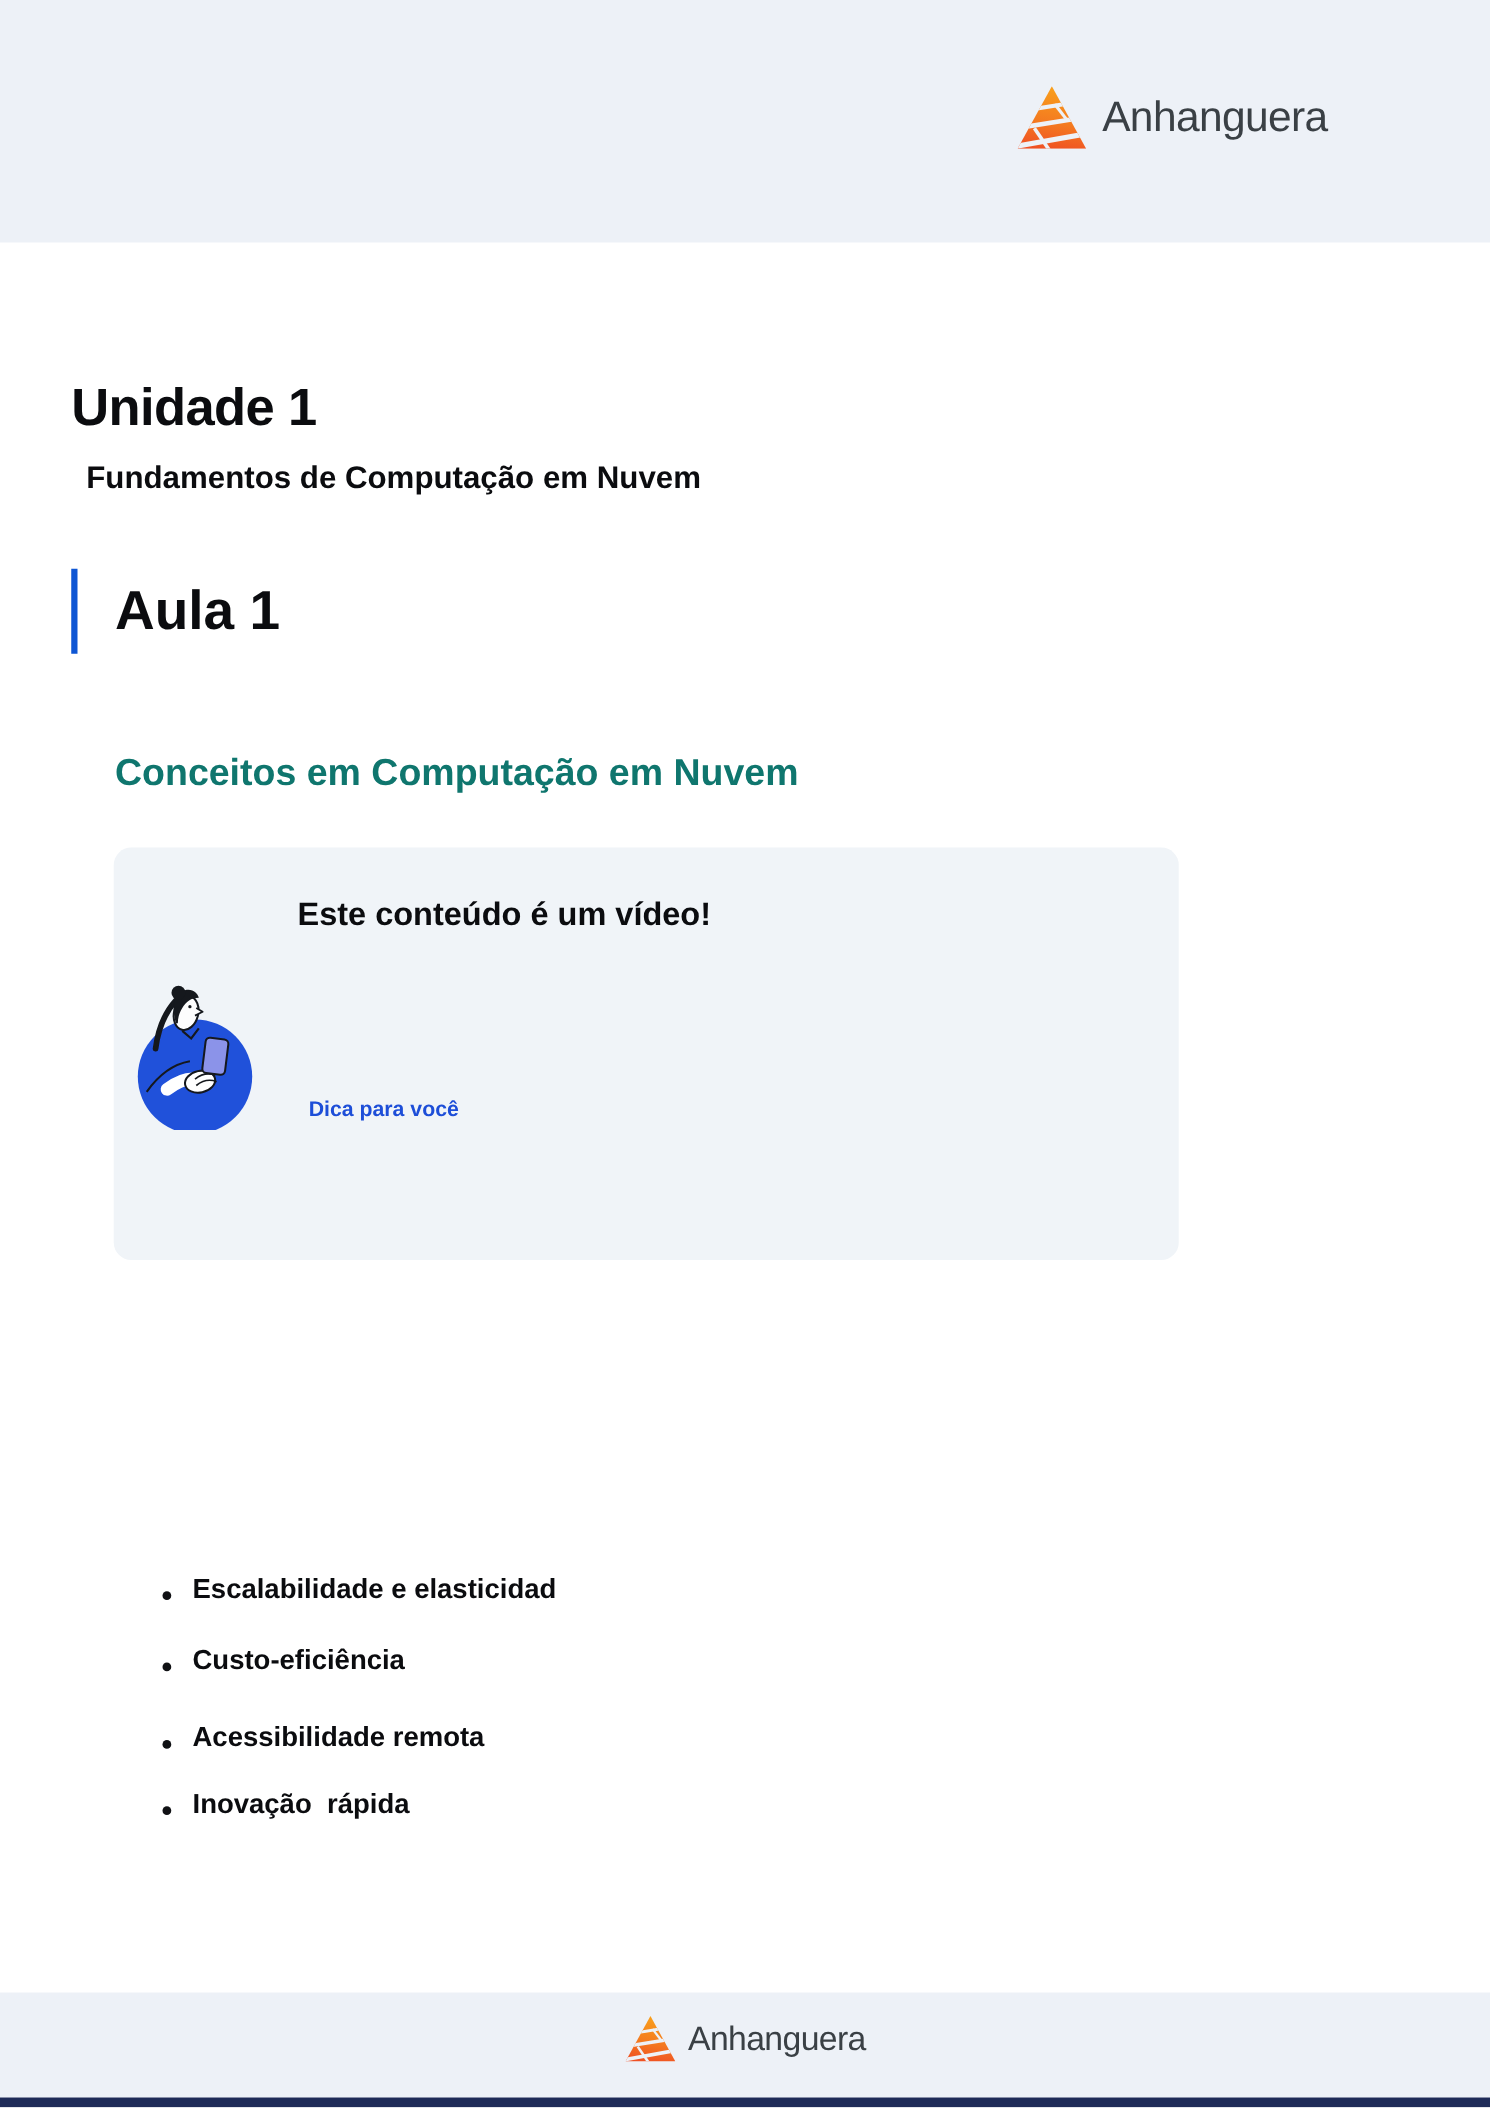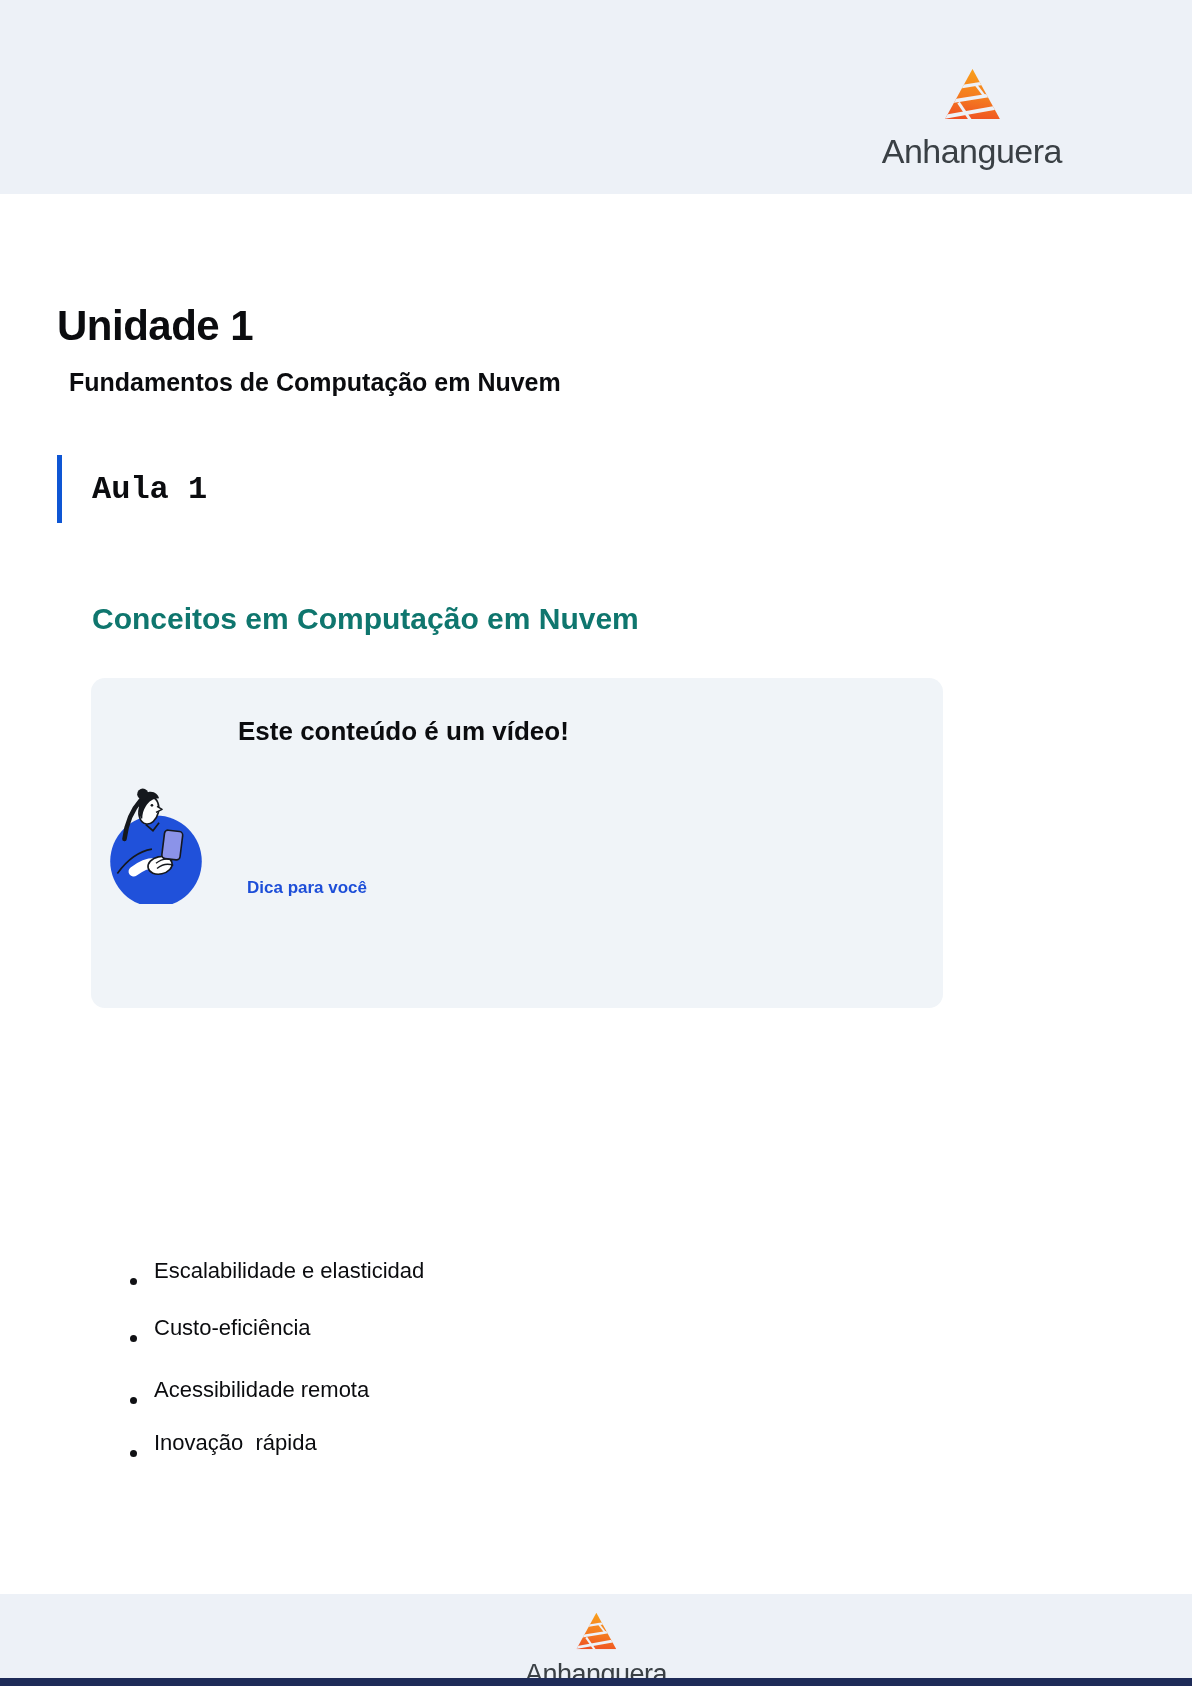--- a/index.html
+++ b/index.html
@@ -7,42 +7,42 @@
   .page {
     position:relative; width:1192px; height:1686px; margin:0 auto;
     background:#ffffff; overflow:hidden;
     font-family:"Liberation Sans", sans-serif; color:#0c0e12;
   }
   .band { position:absolute; left:0; width:100%; background:#EDF1F7; }
   .band-top { top:0; height:194px; }
   .band-bottom { top:1594px; height:84px; }
   .bottom-bar { position:absolute; left:0; top:1678px; width:100%; height:8px; background:#1E2B58; }
 
-  .logo { display:flex; align-items:center; gap:12px;flex-direction:column; }
+  .logo { display:flex; align-items:center; gap:12px; }
   .header-logo { position:absolute; top:68px; right:130px; }
   .logo-text { font-size:34px; font-weight:500; color:#3A4045; letter-spacing:-0.5px; }
   .footer-logo { position:absolute; top:1612px; left:0; width:100%; display:flex; justify-content:center; }
   .footer-logo .logo { gap:9px; }
   .footer-logo .logo-text { font-size:27px; }
 
   .unit-title { position:absolute; left:57px; top:302px; font-size:42px; line-height:48px; font-weight:700; letter-spacing:-0.5px; color:#0b0c0f; }
   .unit-subtitle { position:absolute; left:69px; top:367px; font-size:25px; line-height:30px; font-weight:700; color:#0b0c0f; }
 
   .lesson { position:absolute; left:57px; top:455px; height:68px; border-left:5px solid #0E56D4; padding-left:30px; display:flex; align-items:center; }
-  .lesson-title { font-size:32px; font-weight:700; color:#0b0c0f;font-family:Liberation Mono, monospace; }
+  .lesson-title { font-size:44px; font-weight:700; color:#0b0c0f; }
 
   .section-heading { position:absolute; left:92px; top:600px; font-size:30px; line-height:38px; font-weight:700; color:#0f766e; }
 
   .video-card { position:absolute; left:91px; top:678px; width:852px; height:330px; background:#F0F4F8; border-radius:14px; }
   .card-title { position:absolute; left:147px; top:37px; font-size:26px; line-height:32px; font-weight:700; color:#0b0c0f; }
   .illustration { position:absolute; left:12px; top:106px; width:106px; height:120px; }
   .card-caption { position:absolute; left:156px; top:199px; font-size:17px; line-height:22px; font-weight:700; color:#1d4ed8; }
 
   .bullets { position:absolute; left:130px; top:1257px; list-style:none; width:700px; }
-  .bullet-item { display:flex; align-items:flex-end; gap:17px; font-size:22px; font-weight:400; line-height:28px; color:#0b0c0f; }
+  .bullet-item { display:flex; align-items:center; gap:17px; font-size:22px; font-weight:700; line-height:28px; color:#0b0c0f; }
   .bullet-item:nth-child(2) { margin-top:29px; }
   .bullet-item:nth-child(3) { margin-top:34px; }
   .bullet-item:nth-child(4) { margin-top:25px; }
   .bullet-item span { white-space:pre-wrap; }
   .dot { flex:none; width:7px; height:7px; border-radius:50%; background:#101114; margin-top:11px; }
 </style>
 </head>
 <body>
 
 <div class="page">

